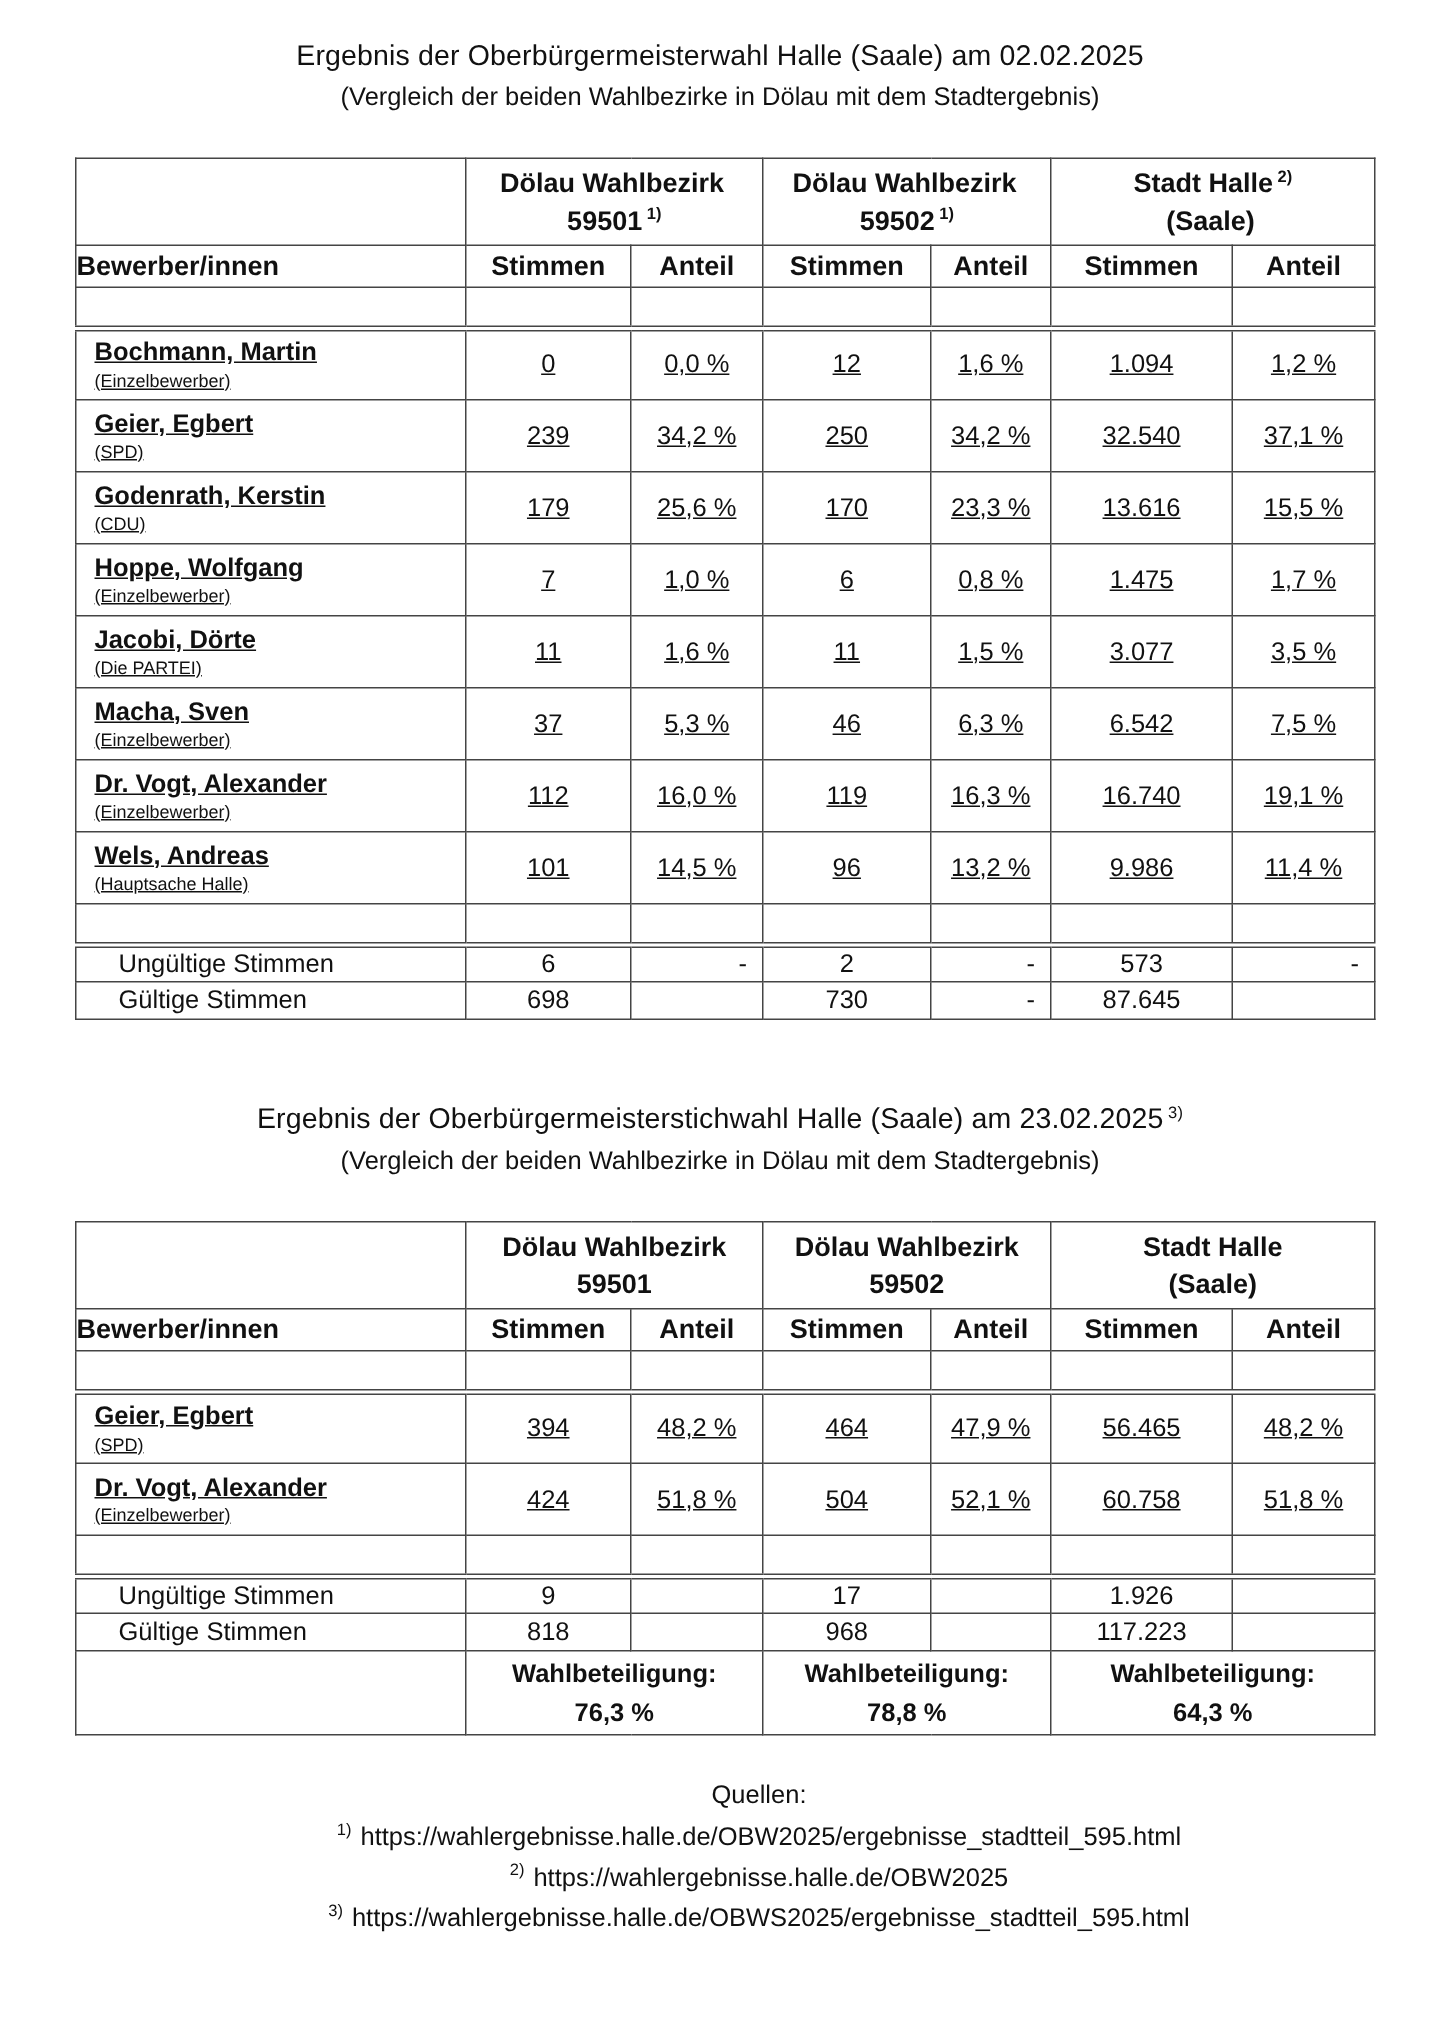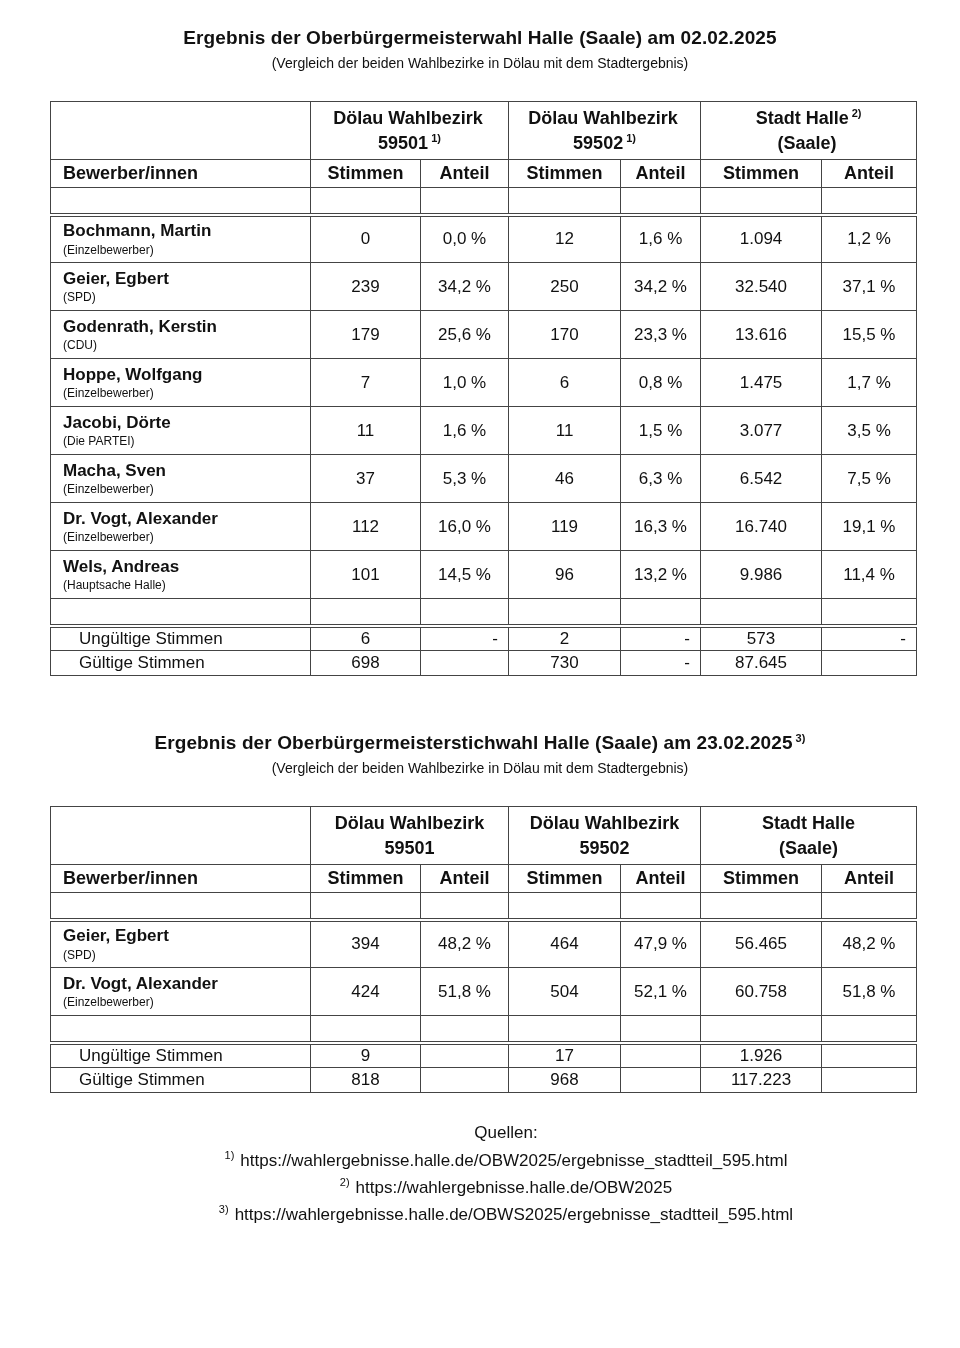--- a/index.html
+++ b/index.html
@@ -6,26 +6,26 @@
   html, body { background: #ffffff; }
   body {
     width: 960px; height: 1348px;
     font-family: "Liberation Sans", "DejaVu Sans", sans-serif;
     color: #111111;
     position: relative;
   }
   .page { width: 960px; height: 1348px; background: #ffffff; overflow: hidden; }
 
   .doc-title {
-    text-align: center; font-weight: bold; font-size: 19px;
+    text-align: center; font-weight: normal; font-size: 19px;
     margin-top: 27px; letter-spacing: 0.1px;
   }
   .doc-title.second { margin-top: 56px; }
   .doc-subtitle {
-    text-align: center; font-weight: normal; font-size: 14px;
+    text-align: center; font-weight: normal; font-size: 17px;
     margin-top: 6px;
   }
   .sup {
     font-size: 11px; vertical-align: super; line-height: 0; margin-left: 3px;
   }
 
   table.results {
     border-collapse: collapse; table-layout: fixed;
     margin: 30px 0 0 50px; width: 866px;
     font-size: 17px;
@@ -38,27 +38,27 @@
   col.c-st1 { width: 110px; }
   col.c-an1 { width: 88px; }
   col.c-st2 { width: 112px; }
   col.c-an2 { width: 80px; }
   col.c-st3 { width: 121px; }
   col.c-an3 { width: 95px; }
 
   tr.grp-row { height: 58px; padding-left: 36px; }
   th.grp { font-size: 18px; font-weight: bold; text-align: center; line-height: 1.35; }
   tr.colhead-row { height: 28px; }
-  th.colhead { font-size: 18px; font-weight: bold; text-align: left; padding-left: 12px; }
+  th.colhead { font-size: 18px; font-weight: bold; text-align: left; }
   th.colhead.center { text-align: center; padding-left: 0; }
 
   tr.sep { height: 27px; }
   tr.sep td { border-bottom: 4px double #444444; }
 
-  tr.cand { height: 48px; }
+  tr.cand { height: 48px; text-decoration: underline; }
   td.name-cell { padding-left: 12px; line-height: 1.3; }
   .cname { font-weight: bold; font-size: 17px; }
   .cparty { font-weight: normal; font-size: 12px; }
   td.num { text-align: center; }
   td.num.dash { text-align: right; padding-right: 10px; }
 
   tr.summary { height: 25px; }
   td.sum-label { padding-left: 28px; }
 
   tr.turnout-row { height: 56px; }
@@ -320,20 +320,26 @@
     </tr>
     <tr class="summary">
       <td class="sum-label">Gültige Stimmen</td>
       <td class="num">818</td>
       <td class="num"></td>
       <td class="num">968</td>
       <td class="num"></td>
       <td class="num">117.223</td>
       <td class="num"></td>
     </tr>
+    <tr class="turnout-row">
+      <td></td>
+      <td class="turnout" colspan="2"><span>Wahlbeteiligung:</span><br><span>76,3 %</span></td>
+      <td class="turnout" colspan="2"><span>Wahlbeteiligung:</span><br><span>78,8 %</span></td>
+      <td class="turnout" colspan="2"><span>Wahlbeteiligung:</span><br><span>64,3 %</span></td>
+    </tr>
   </tbody>
     </table>
 
   <div class="footer">
     <div class="heading">Quellen:</div>
     <div class="source-line"><sup class="sup">1)</sup><span>https://wahlergebnisse.halle.de/OBW2025/ergebnisse_stadtteil_595.html</span></div>
     <div class="source-line"><sup class="sup">2)</sup><span>https://wahlergebnisse.halle.de/OBW2025</span></div>
     <div class="source-line"><sup class="sup">3)</sup><span>https://wahlergebnisse.halle.de/OBWS2025/ergebnisse_stadtteil_595.html</span></div>
   </div>
 

